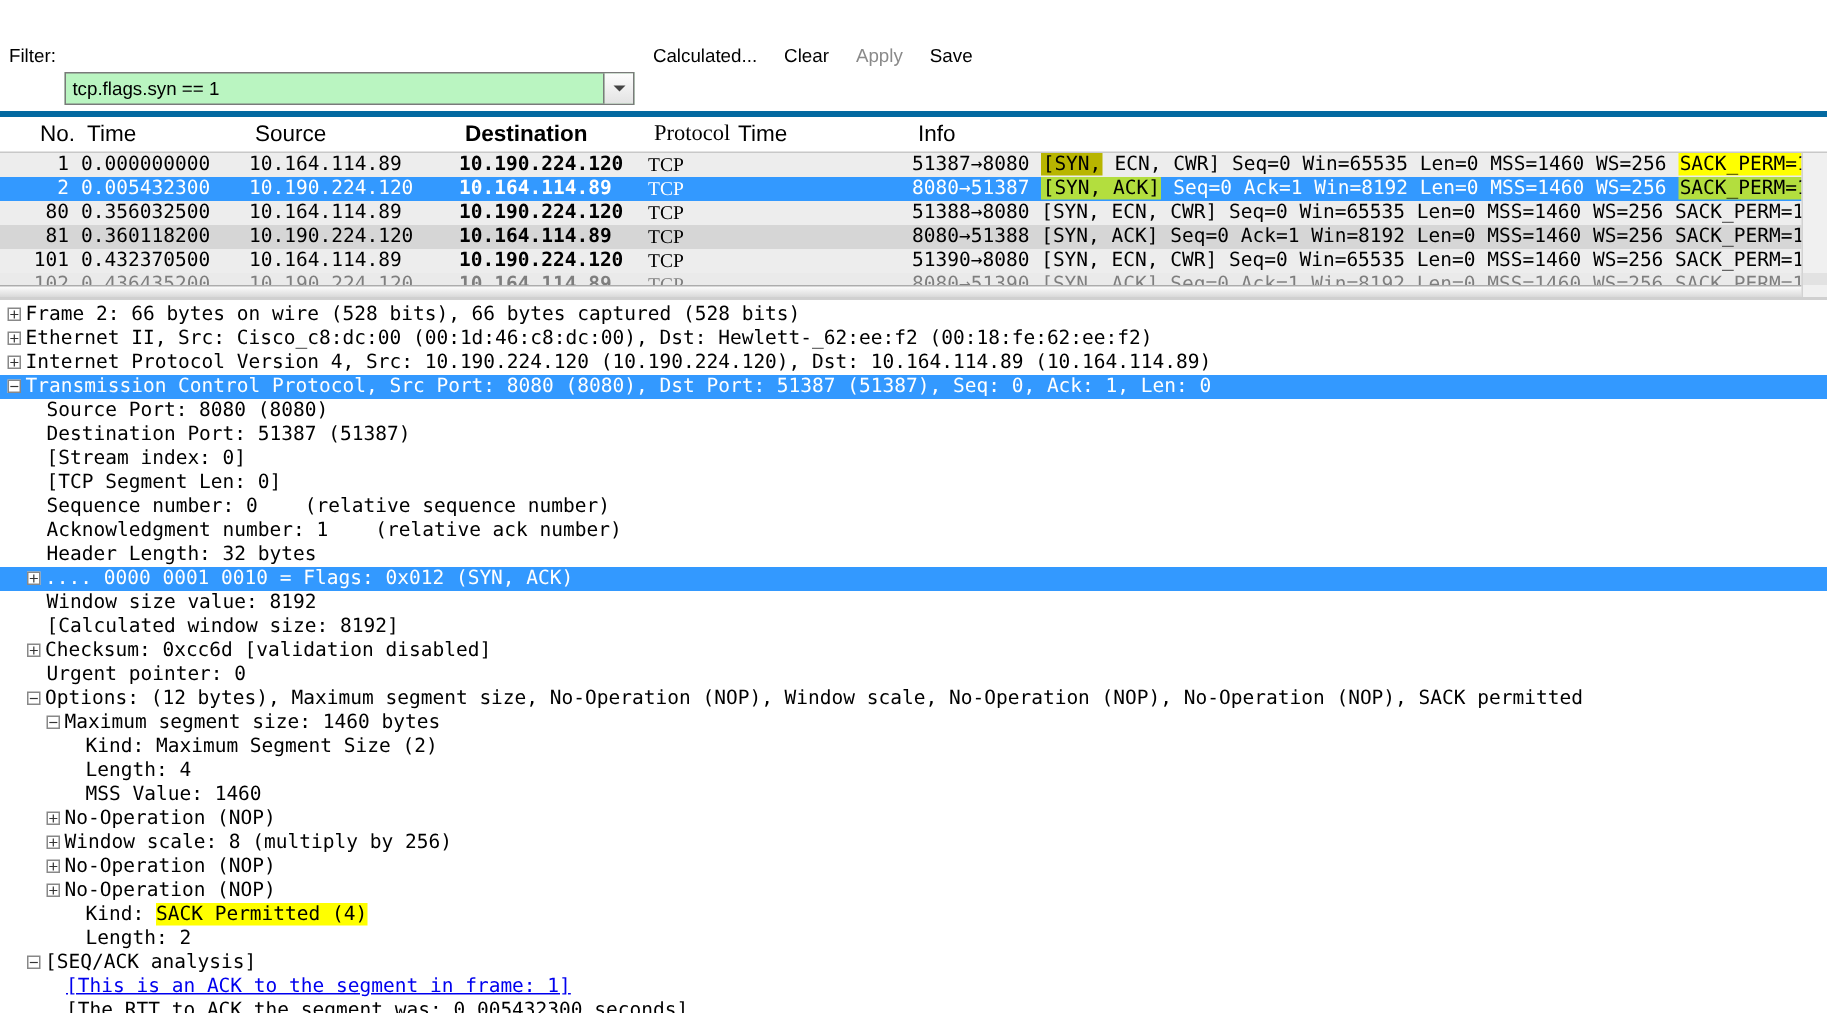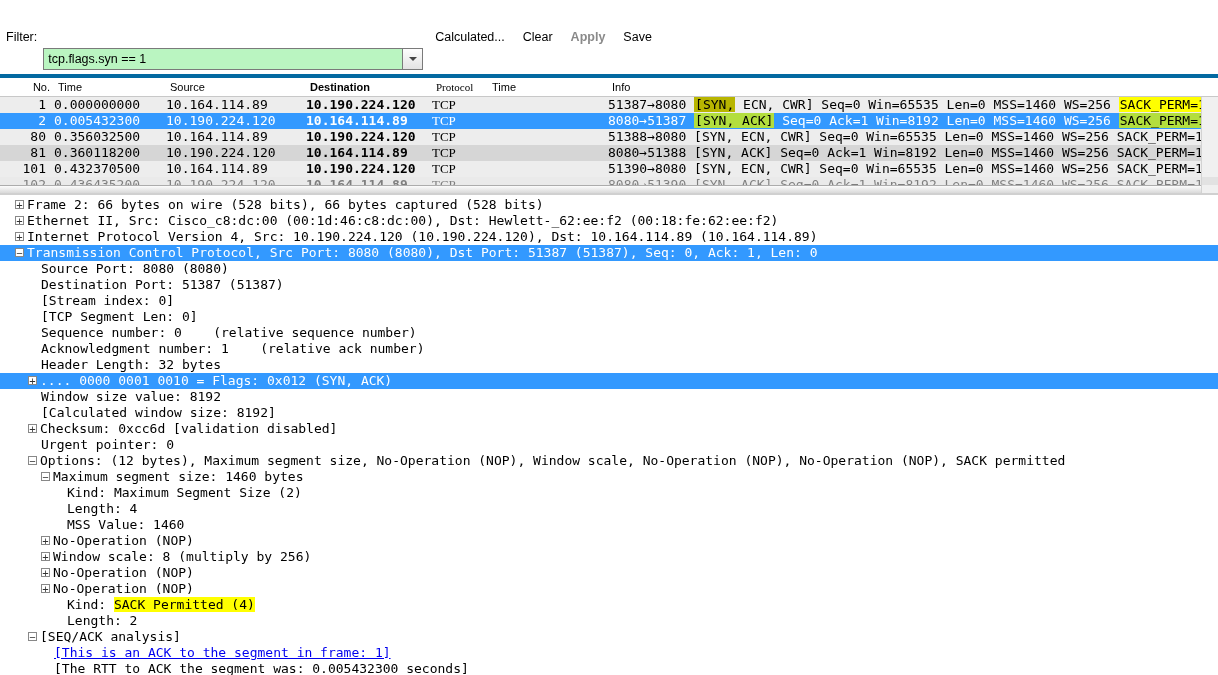--- a/index.html
+++ b/index.html
@@ -51,26 +51,26 @@
   }
   .tb-btn {
     font-family: Arial, sans-serif;
     font-size: 12.5px;
     color: #000;
     background: transparent;
     border: none;
     padding: 2px 6px;
     cursor: pointer;
   }
-  .tb-btn.disabled { color: #8a8a8a; cursor: default; font-weight: bold; }
+  .tb-btn.disabled { color: #8a8a8a; cursor: default; }
   .plist-head {
     display: flex;
     background: #fff;
     font-family: Arial, sans-serif;
-    font-size: 11px;
+    font-size: 15px;
     border-bottom: 1px solid #c8c8c8;
     padding: 2px 4px 2px 4px;
   }
   .plist-head .col { padding: 1px 4px; white-space: nowrap; }
   .plist {
     border-bottom: 2px solid #d0d0d0;
     position: relative;
   }
   .prow {
     display: flex;
@@ -106,21 +106,21 @@
     width: 17px;
     background: #f0f0f0;
     border-left: 1px solid #d2d2d2;
   }
   .details {
     padding: 2px 0 6px 0;
     line-height: 16px;
     font-family: Consolas, "Lucida Console", monospace;
     font-size: 13px;
   }
-  .dl { white-space: pre; padding-left: 15px; }
+  .dl { white-space: pre; padding-left: 5px; }
   .dl .tw { display: inline-block; width: 13px; text-align: center; font-family: Arial, sans-serif; font-size: 11px; color: #333;}
   .dl .tw.box { border: 1px solid #888; width: 9px; height: 9px; line-height: 8px; margin-right: 3px; margin-bottom:1px; }
   .dl .sp1 { display: inline-block; width: 13px; }
   .dl .link { color: #0000ee; text-decoration: underline; cursor: pointer; }
   .dl .hl  { background: #ffff00; }
   .hlblkline { background: #3399ff; color: #fff;}
 </style>
 </head>
 <body>
 

